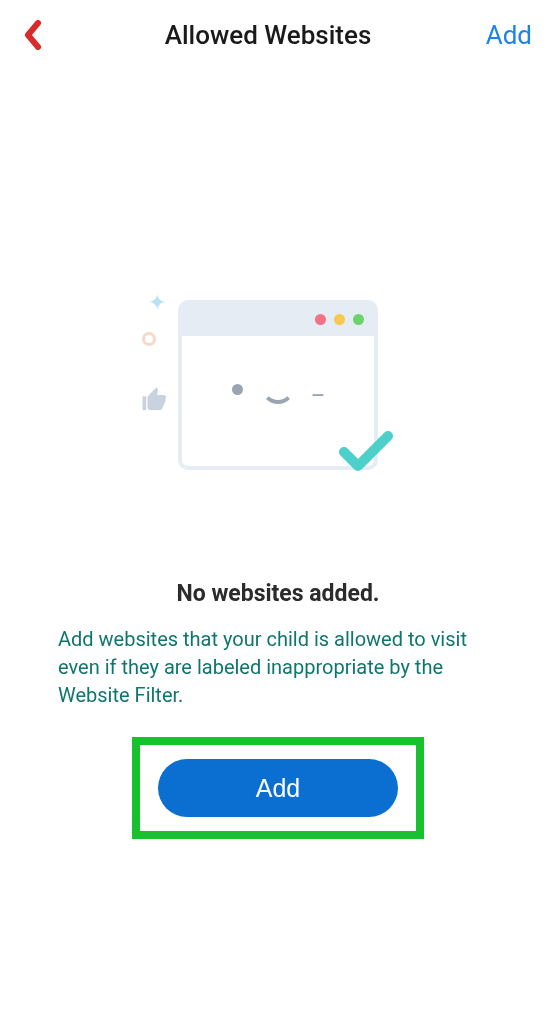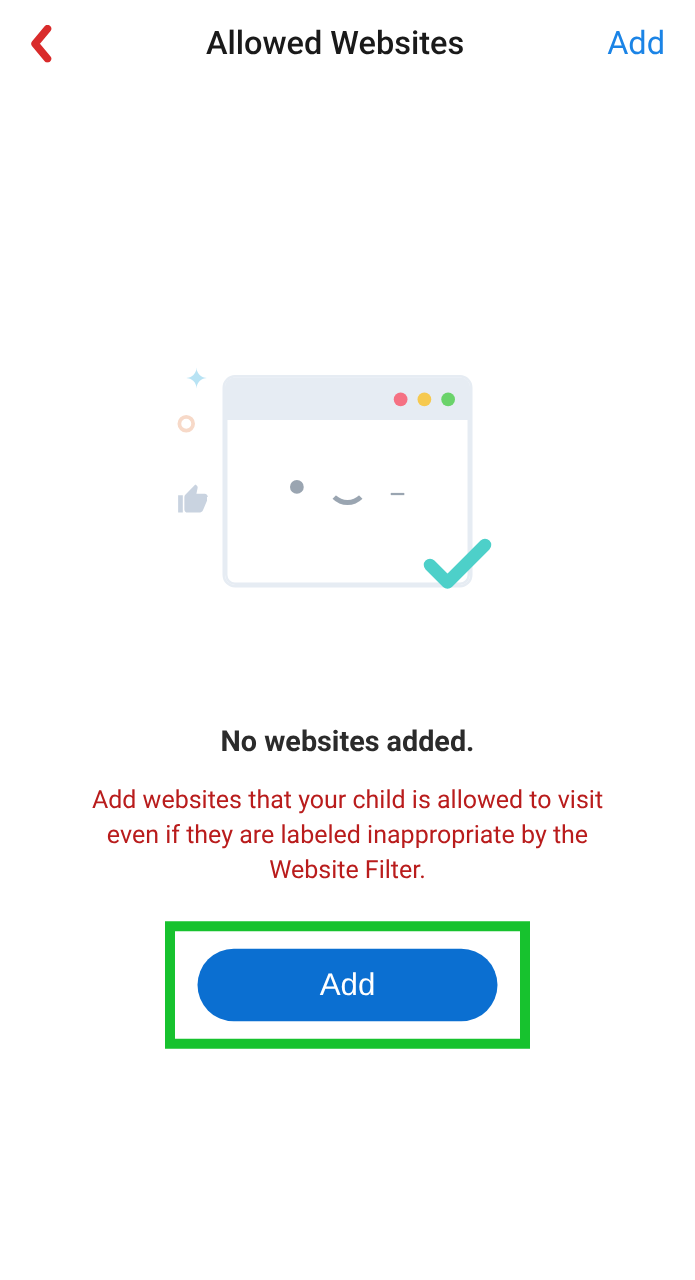--- a/index.html
+++ b/index.html
@@ -152,22 +152,22 @@
 
   .empty-title {
     font-size: 23px;
     color: #2b2b2b;
     font-weight: 700;
     margin-bottom: 18px;
     text-align: center;
   }
   .empty-desc {
     font-size: 20px;
-    color: #b91c1c;
-    text-align: center;
+    color: #0f766e;
+    text-align: left;
     line-height: 1.4;
     margin-bottom: 28px;
     max-width: 440px;
   }
   .highlight-box {
     border: 8px solid #17c22e;
     padding: 14px 18px;
     display: inline-block;
   }
   .primary-btn {

